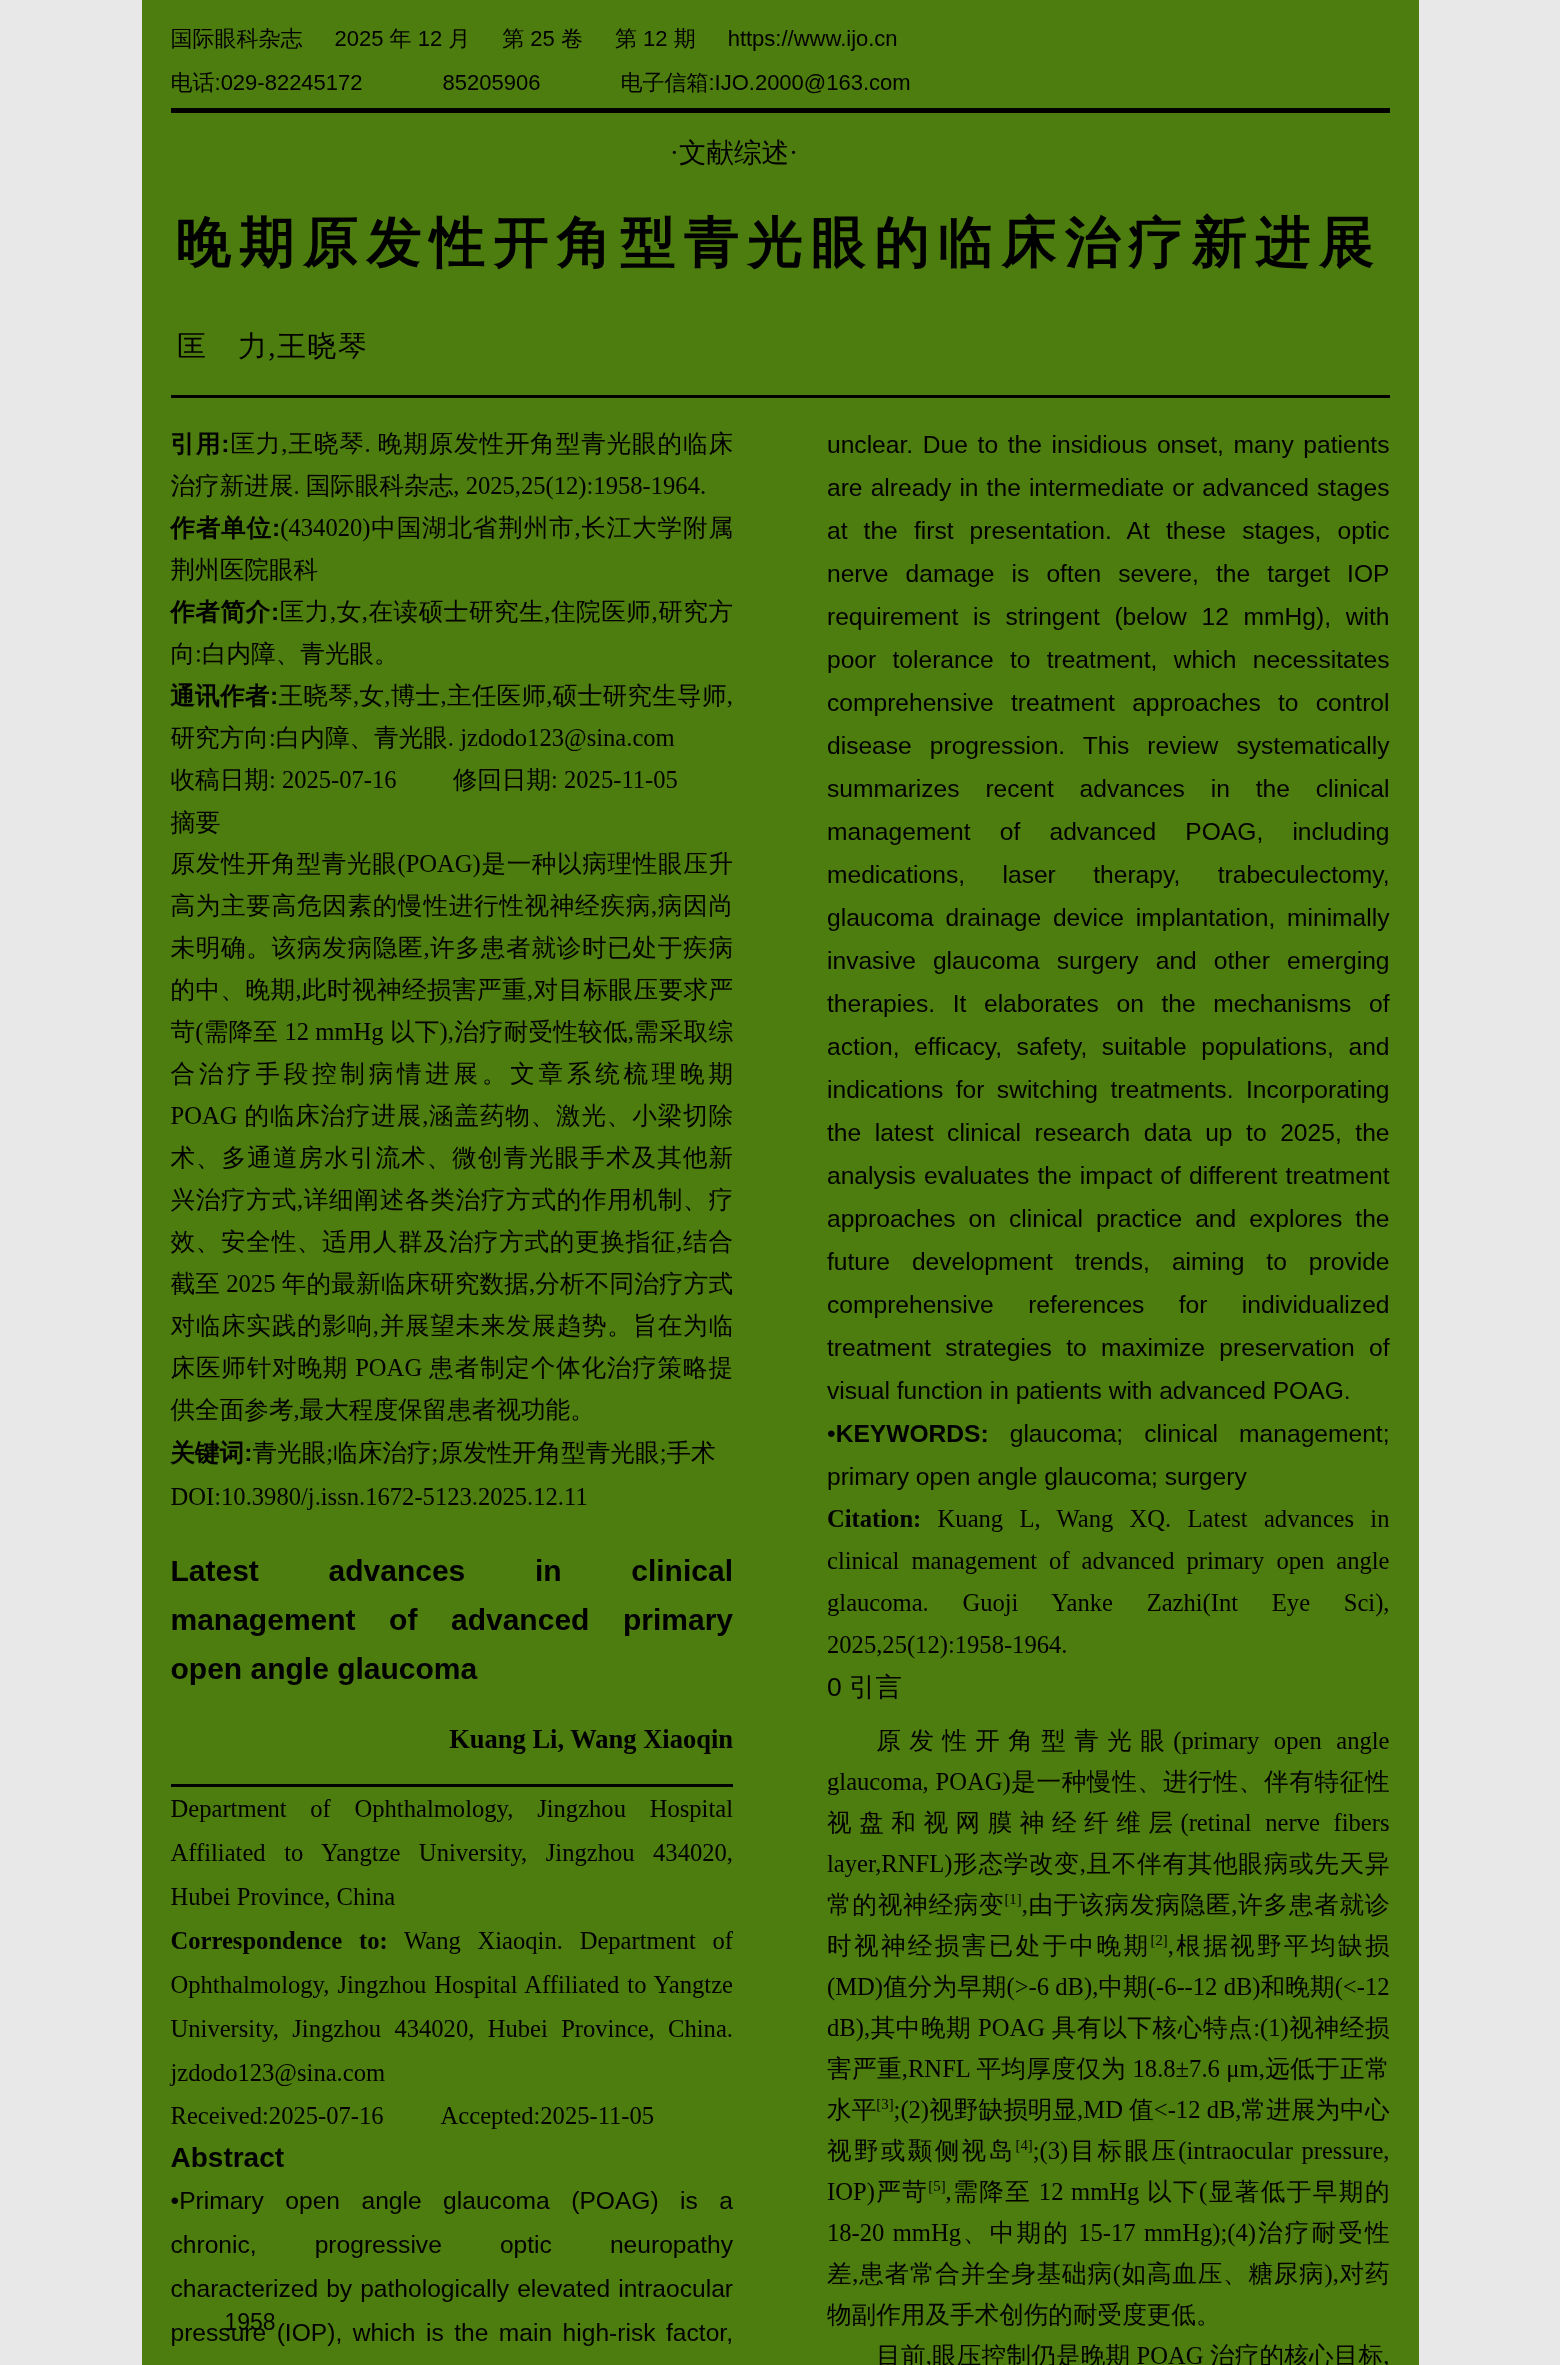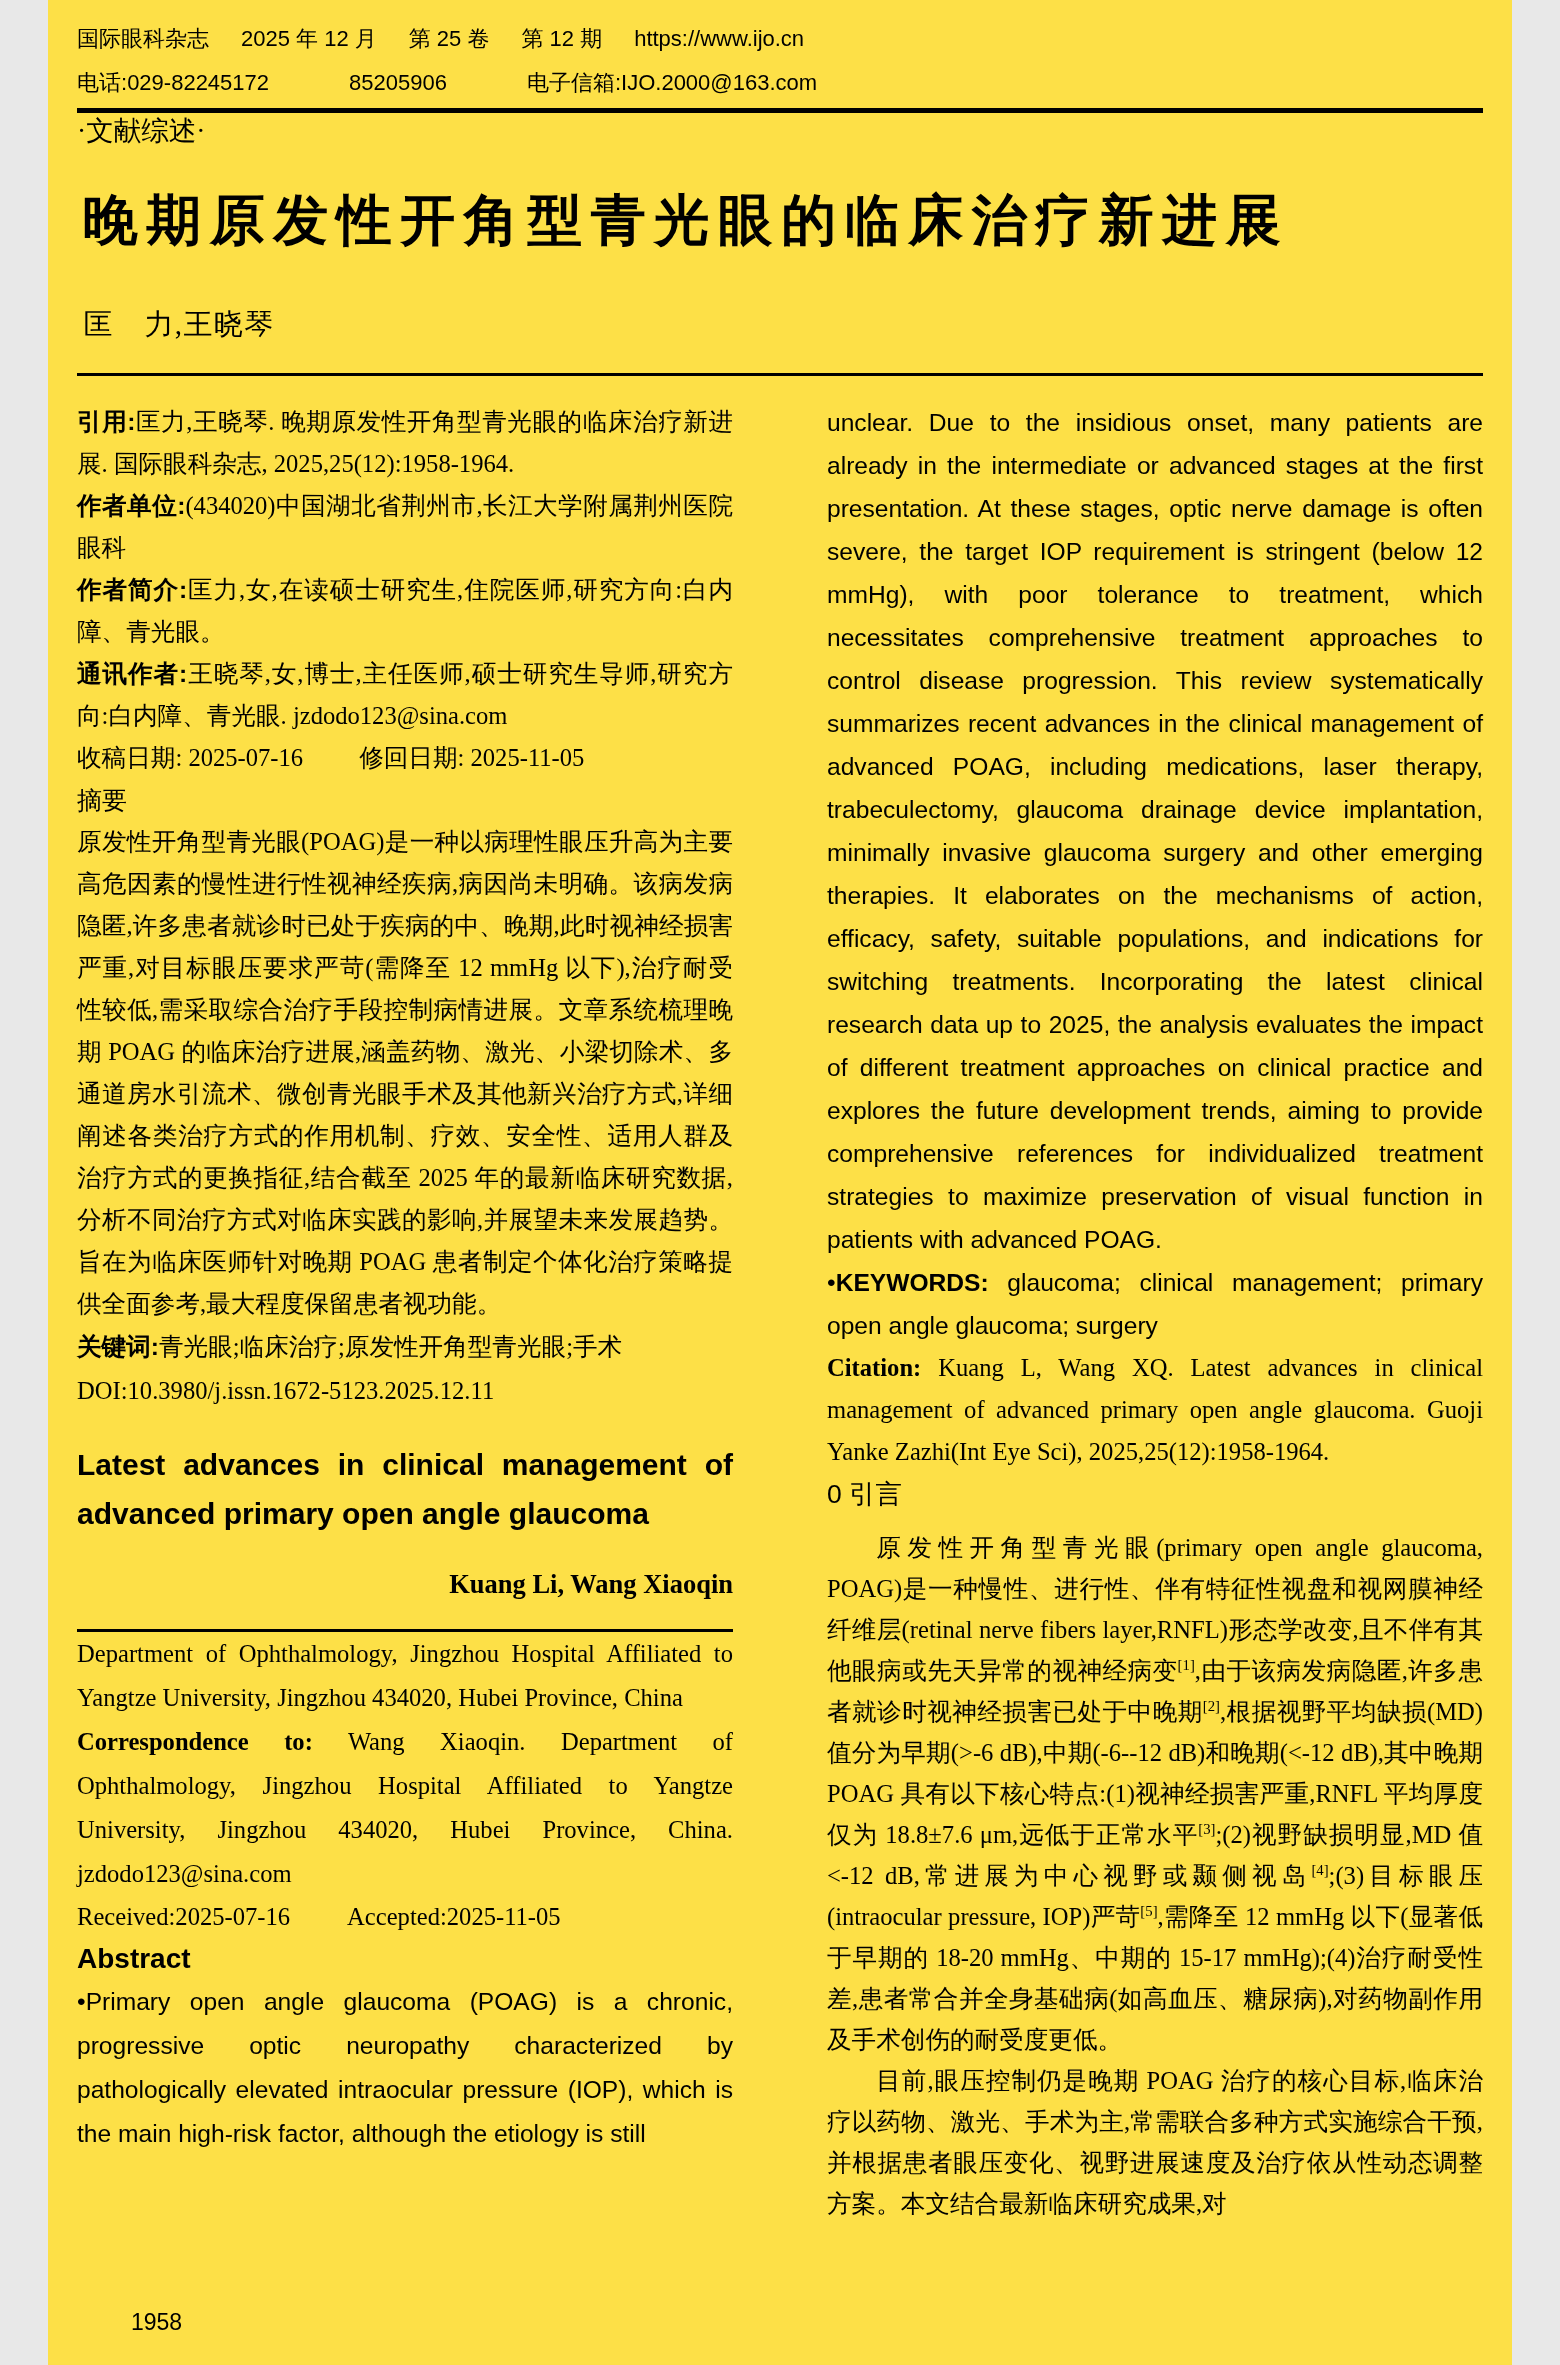--- a/index.html
+++ b/index.html
@@ -1,35 +1,35 @@
 <!DOCTYPE html>
 <html lang="zh" style="font-size:7.6px"><head>
 <meta charset="utf-8">
 <style>
   html,body{margin:0;padding:0;background:#e8e8e8;}
   .page{
     position:relative;
-    width:1464px;height:2366px;
+    width:1277px;height:2366px;
     margin:0 auto;
-    background:#fde047;
+    background:#4d7c0f;
     color:#000;
     box-sizing:border-box;
     padding:17px 29px 0 29px;
     font-family:"Liberation Serif","DejaVu Serif",serif;
     overflow:hidden;
   }
   
   .hdr{font-family:"Liberation Sans","DejaVu Sans",sans-serif;font-size:22px;line-height:44px;white-space:nowrap;}
   .hdr .seg{margin-right:32px;}
   .hdr .seg:last-child{margin-right:0;}
   .hdr2 .seg2{margin-right:80px;}
   .rule-thick{height:5.2px;background:#000;margin-top:2.8px;}
   .rule-full{height:3.3px;background:#000;margin-top:27.5px;}
   
-  .article-type{text-align:left;padding-right:92px;font-size:27.5px;font-family:"Liberation Serif","DejaVu Serif",serif;}
+  .article-type{margin-top:22px;text-align:center;padding-right:92px;font-size:27.5px;font-family:"Liberation Serif","DejaVu Serif",serif;}
   
   .title-cn{margin:41px 0 0 5.7px;font-family:"Liberation Sans","DejaVu Sans",sans-serif;font-weight:700;font-size:55px;letter-spacing:8.5px;line-height:1.1;}
   .authors-cn{margin:55px 0 0 6.6px;font-size:29px;letter-spacing:1.4px;white-space:pre;}
   
   .columns{display:flex;gap:94px;margin-top:24.6px;}
   .col{flex:1;min-width:0;font-size:24.6px;line-height:42px;text-align:justify;}
   .col p{margin:0;}
   .lbl{font-family:"Liberation Sans","DejaVu Sans",sans-serif;font-weight:700;}
   .cite-block{margin-bottom:26.5px;}
   .dates-cn .gap{display:inline-block;width:56px;}

